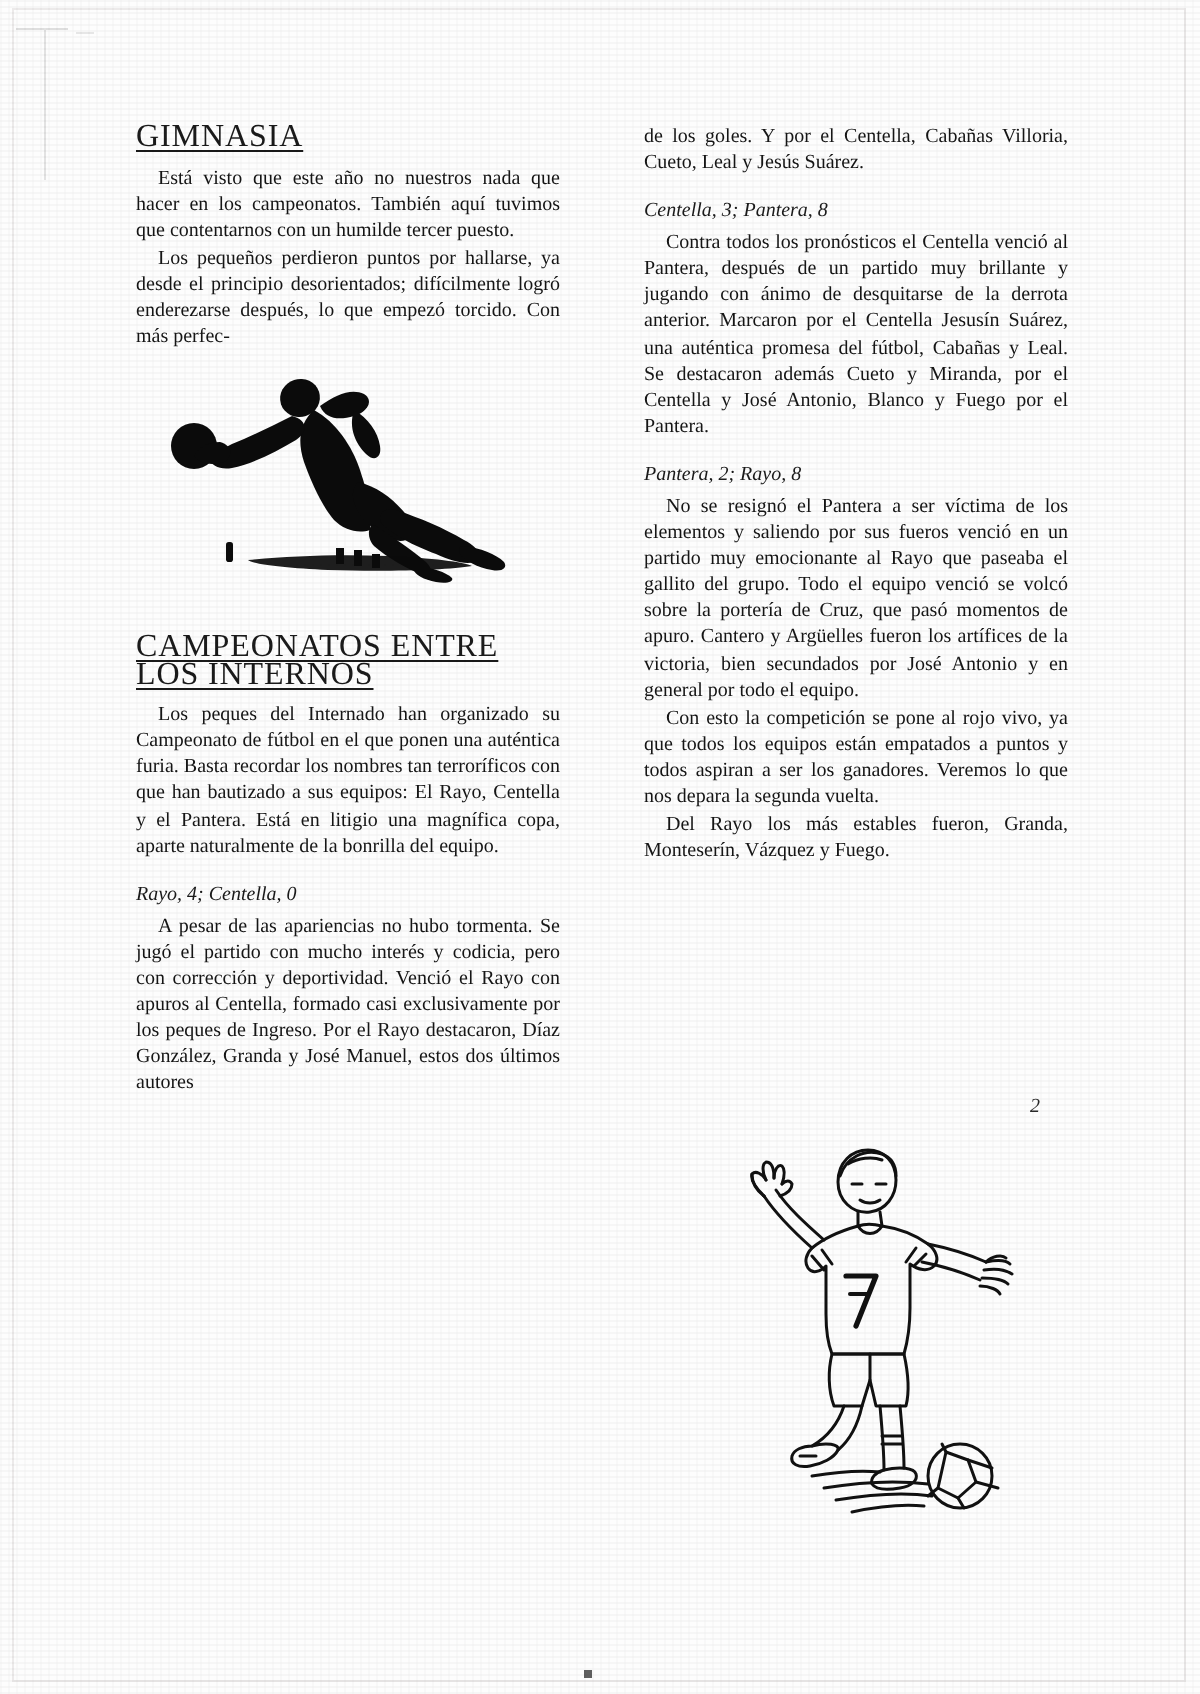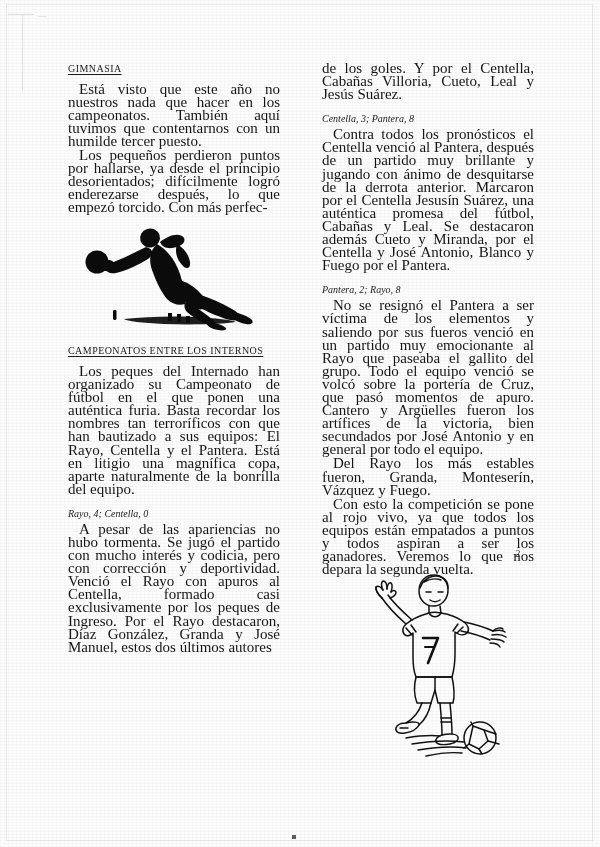--- a/index.html
+++ b/index.html
@@ -75,41 +75,41 @@
     display: flex;
     gap: 42px;
   }
   .col {
     width: 212px;
     position: relative;
   }
 
   h2.section {
     font-family: "Liberation Serif", "DejaVu Serif", serif;
-    font-size: 10px;
+    font-size: 16px;
     font-weight: 400;
     letter-spacing: .45px;
     margin: 0 0 7px 0;
     line-height: 13.5px;
     text-decoration: underline;
     text-underline-offset: 1.5px;
     color: #1a1a1a;
   }
 
   h3.match {
     font-size: 10px;
     font-weight: 400;
     font-style: italic;
     margin: 11px 0 3px 0;
     line-height: 13px;
     color: #1a1a1a;
   }
 
   p.body {
-    font-size: 15px;
+    font-size: 10px;
     line-height: 13.1px;
     margin: 0 0 1px 0;
     text-align: justify;
     text-indent: 11px;
     color: #151515;
     hyphens: auto;
     -webkit-hyphens: auto;
   }
   p.body.cont {
     text-indent: 0;
@@ -219,44 +219,44 @@
                      C160 100, 130 101, 100 100 C78 99, 62 97, 60 95 Z" opacity=".92"></path>
             <rect x="49" y="86" width="3.5" height="10" rx="1.4"></rect>
             <path d="M104 89 L108 89 L108 97 L104 97 Z"></path>
             <path d="M113 90 L117 90 L117 98 L113 98 Z"></path>
             <path d="M122 92 L126 92 L126 99 L122 99 Z"></path>
           </g>
         </svg>
       </div>
 
 
-      <h2 class="section" style="margin-top:12px;">CAMPEONATOS ENTRE LOS INTERNOS</h2>
+      <h2 class="section" style="margin-top:24px;">CAMPEONATOS ENTRE LOS INTERNOS</h2>
 
       <p class="body">Los peques del Internado han organizado su Campeonato de fútbol en el que ponen una auténtica furia. Basta recordar los nombres tan terroríficos con que han bautizado a sus equipos: El Rayo, Centella y el Pantera. Está en litigio una magnífica copa, aparte naturalmente de la bonrilla del equipo.</p>
 
       <h3 class="match">Rayo, 4; Centella, 0</h3>
 
       <p class="body">A pesar de las apariencias no hubo tormenta. Se jugó el partido con mucho interés y codicia, pero con corrección y deportividad. Venció el Rayo con apuros al Centella, formado casi exclusivamente por los peques de Ingreso. Por el Rayo destacaron, Díaz González, Granda y José Manuel, estos dos últimos autores</p>
     </div>
 
     <div class="col">
 
       <p class="body cont">de los goles. Y por el Centella, Cabañas Villoria, Cueto, Leal y Jesús Suárez.</p>
 
       <h3 class="match">Centella, 3; Pantera, 8</h3>
 
       <p class="body">Contra todos los pronósticos el Centella venció al Pantera, después de un partido muy brillante y jugando con ánimo de desquitarse de la derrota anterior. Marcaron por el Centella Jesusín Suárez, una auténtica promesa del fútbol, Cabañas y Leal. Se destacaron además Cueto y Miranda, por el Centella y José Antonio, Blanco y Fuego por el Pantera.</p>
 
       <h3 class="match">Pantera, 2; Rayo, 8</h3>
 
       <p class="body">No se resignó el Pantera a ser víctima de los elementos y saliendo por sus fueros venció en un partido muy emocionante al Rayo que paseaba el gallito del grupo. Todo el equipo venció se volcó sobre la portería de Cruz, que pasó momentos de apuro. Cantero y Argüelles fueron los artífices de la victoria, bien secundados por José Antonio y en general por todo el equipo.</p>
 
+      <p class="body">Con esto la competición se pone al rojo vivo, ya que todos los equipos están empatados a puntos y todos aspiran a ser los ganadores. Veremos lo que nos depara la segunda vuelta.</p>
+
       <p class="body">Del Rayo los más estables fueron, Granda, Monteserín, Vázquez y Fuego.</p>
-
-      <p class="body">Con esto la competición se pone al rojo vivo, ya que todos los equipos están empatados a puntos y todos aspiran a ser los ganadores. Veremos lo que nos depara la segunda vuelta.</p>
 
       <div class="page-number">2</div>
 
       <div class="fig-player">
         <svg viewBox="0 0 190 195" width="190" height="195" aria-hidden="true">
           <g fill="none" stroke="#111" stroke-width="1.5" stroke-linecap="round" stroke-linejoin="round">
 
             <path d="M79 29 C79 19, 86 13, 94 13 C102 13, 108 19, 108 28
                      C108 36, 103 43, 95 44 C86 45, 79 38, 79 29 Z"></path>
 

